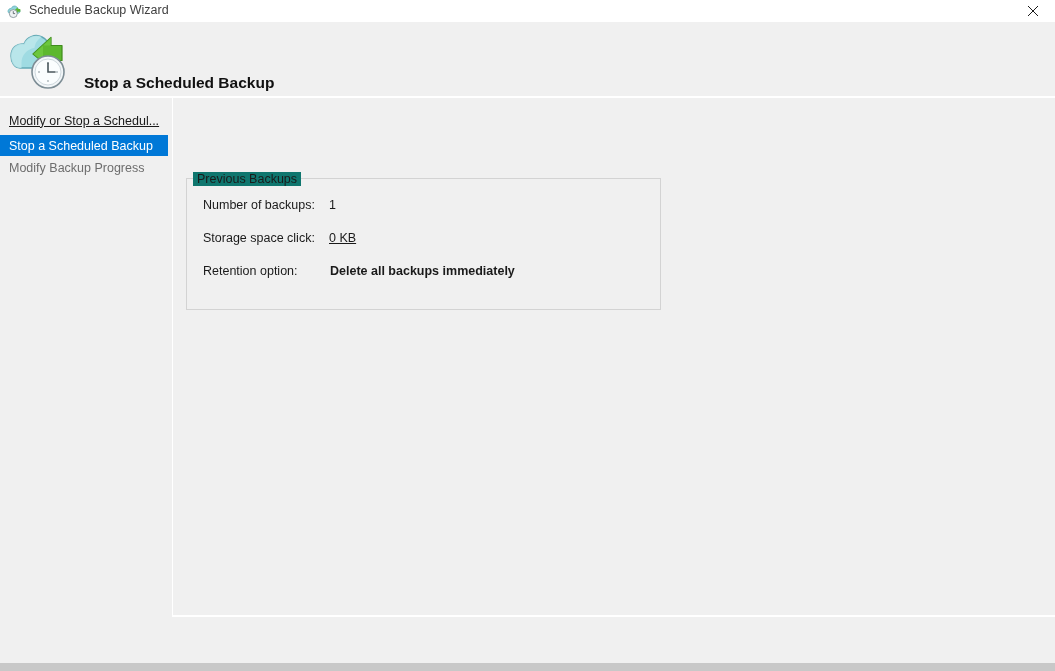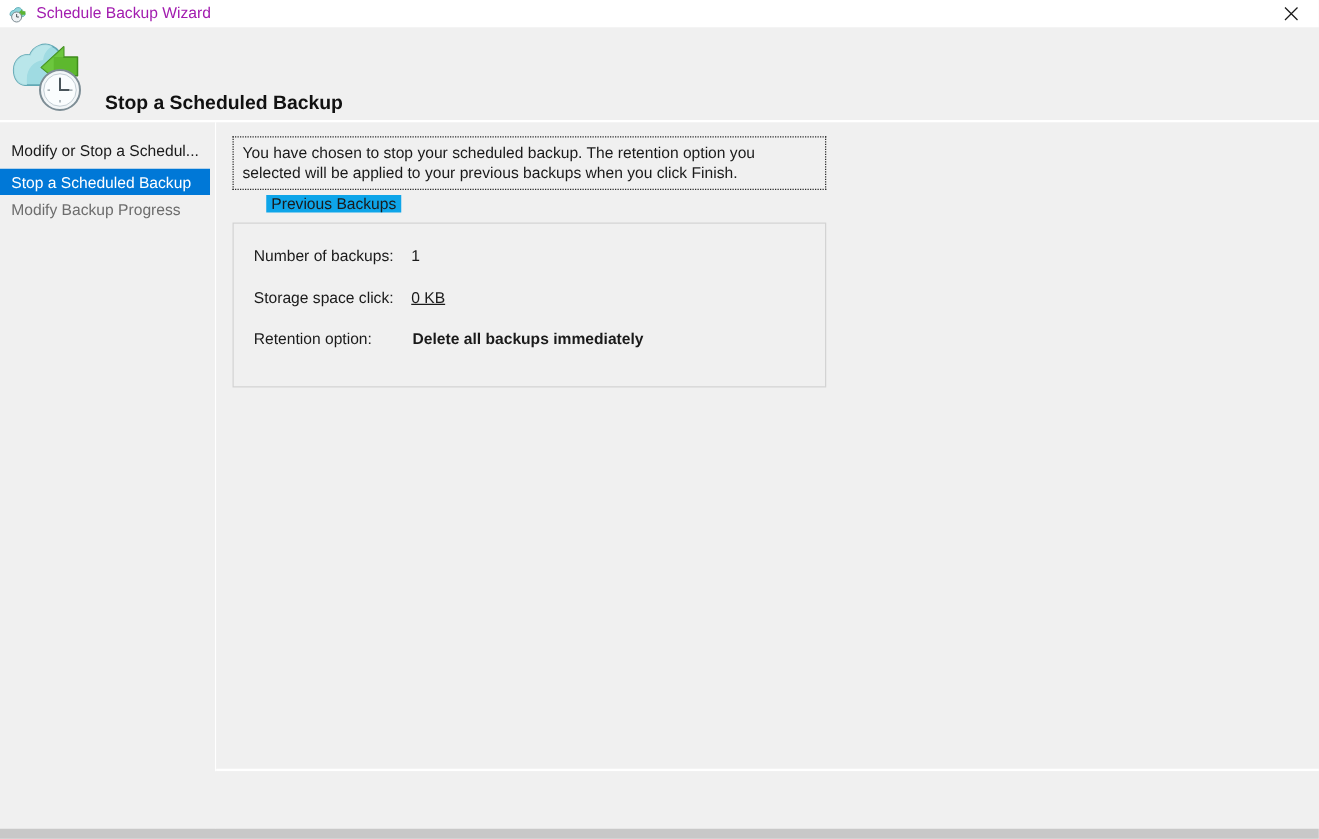--- a/index.html
+++ b/index.html
@@ -29,21 +29,21 @@
   }
   #titlebar-icon {
     position: absolute;
     left: 7px; top: 3px;
     width: 16px; height: 16px;
   }
   #titlebar-text {
     position: absolute;
     left: 29px; top: 3px;
     font-size: 12.5px;
-    color: #a21caf;
+    color: #404040;
     white-space: nowrap;
   }
   #close-button {
     position: absolute;
     right: 0; top: 0;
     width: 45px; height: 22px;
     display: flex;
     align-items: center;
     justify-content: center;
     cursor: default;
@@ -100,21 +100,21 @@
     width: 168px;
     height: 21px;
     display: flex;
     align-items: center;
     padding-left: 9px;
     box-sizing: border-box;
     font-size: 12.5px;
     white-space: nowrap;
     cursor: default;
   }
-  .nav-item.done { color: #1a1a1a; }
+  .nav-item.done { color: #1a1a1a; text-decoration: underline; }
   .nav-item.current {
     background: #0078d7;
     color: #ffffff;
   }
   .nav-item.upcoming { color: #6d6d6d; }
 
   
   #content {
     position: absolute;
     left: 173px; top: 98px;
@@ -138,27 +138,26 @@
   #groupbox {
     position: absolute;
     left: 13px; top: 80px;
     width: 475px;
     height: 132px;
     border: 1px solid #d3d3d3;
     box-sizing: border-box;
   }
   #groupbox-legend {
     position: absolute;
-    left: 20px; top: 58px;
-    background: #0ea5e9;
+    left: 20px; top: 74px;
+    background: #0f766e;
     padding: 0 4px;
     font-size: 12.5px;
     color: #1a1a1a;
     white-space: nowrap;
-    margin-left: 20px;
   }
   .detail-row {
     position: absolute;
     left: 14px;
     height: 16px;
     font-size: 12.5px;
     color: #1a1a1a;
     white-space: nowrap;
   }
   .detail-label {
@@ -241,21 +240,20 @@
     <span>Stop a Scheduled Backup</span>
   </div>
   <div class="nav-item upcoming" style="top:59px;">
     <span>Modify Backup Progress</span>
   </div>
 </div>
 <div id="sidebar-divider"></div>
 
 <div id="content">
 
-  <div id="info-banner">You have chosen to stop your scheduled backup. The retention option you selected will be applied to your previous backups when you click Finish.</div>
 
   <div id="groupbox"></div>
   <div id="groupbox-legend">Previous Backups</div>
 
   <div class="detail-row" style="top:100px;">
     <span class="detail-label">Number of backups:</span>
     <span class="detail-value" style="left:142px;">1</span>
   </div>
   <div class="detail-row" style="top:133px;">
     <span class="detail-label">Storage space click:</span>

